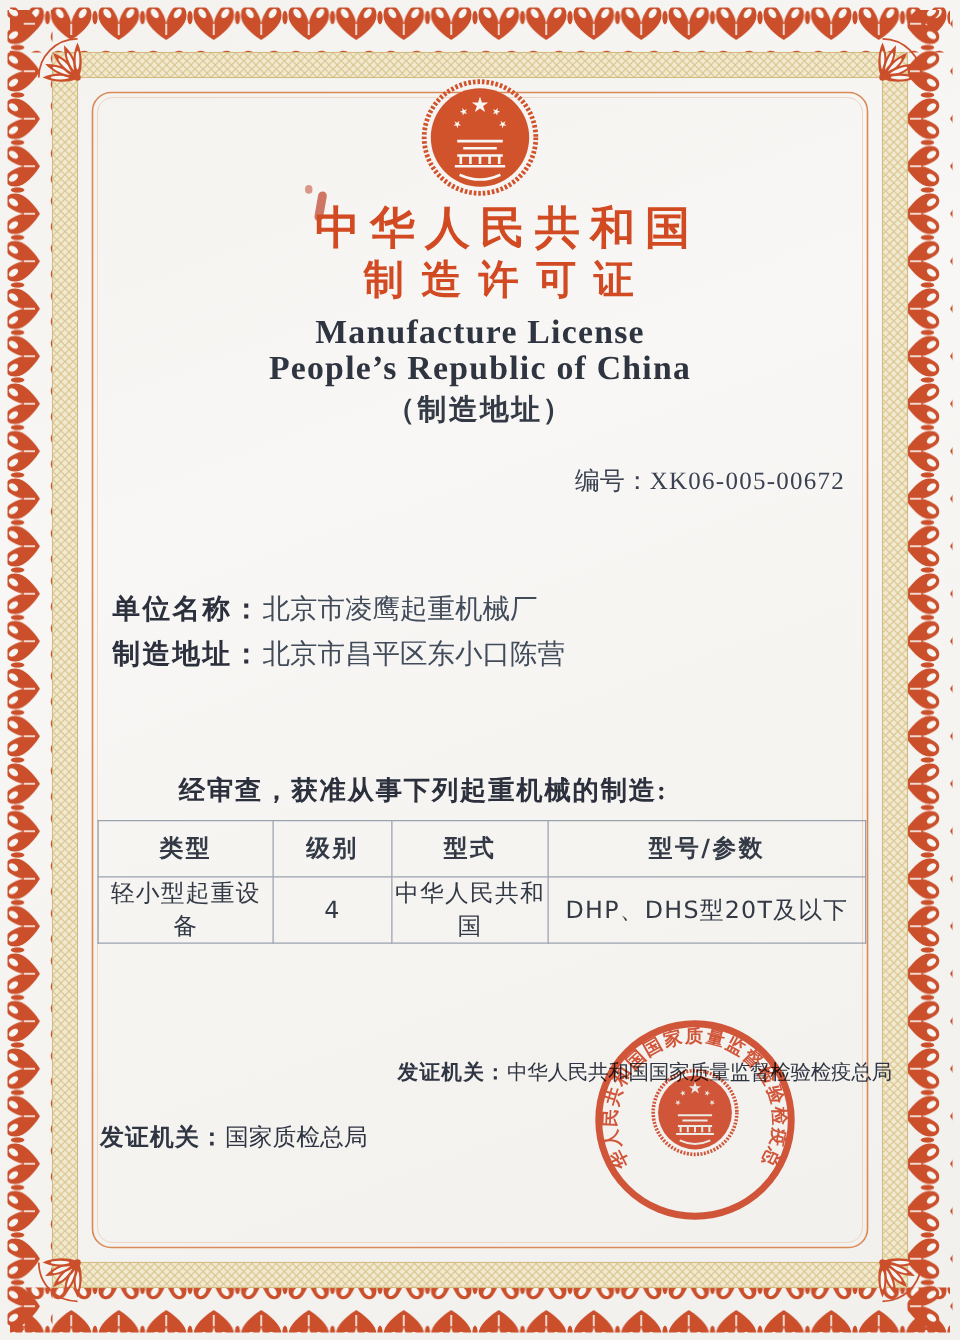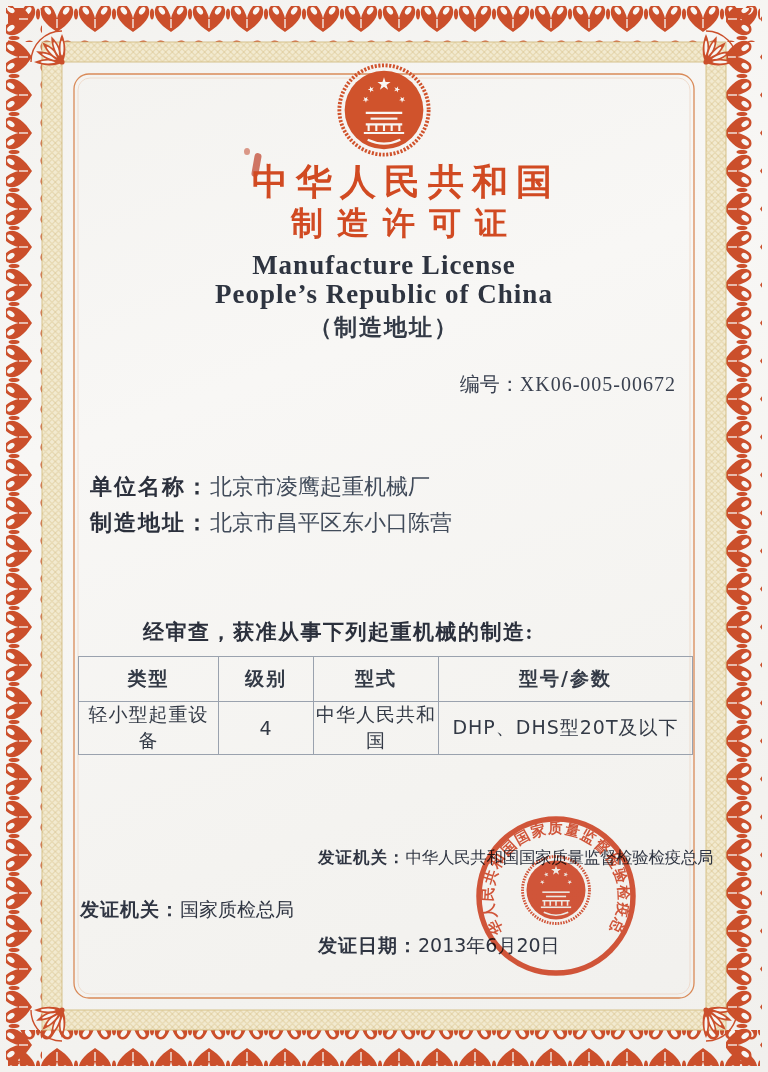--- a/index.html
+++ b/index.html
@@ -183,23 +183,20 @@
     </tr>
   </tbody>
     </table>
 
   <div class="abs frow f1l">
     <span class="flbl">发证机关：</span><span>国家质检总局</span>
   </div>
   <div class="abs frow f1r">
     <span class="flbl">发证机关：</span><span>中华人民共和国国家质量监督检验检疫总局</span>
   </div>
-  <div class="abs frow f2r">
-    <span class="flbl">发证日期：</span><span>2013年6月20日</span>
-  </div>
 
   <svg class="abs seal-svg" viewBox="-102 -102 204 204">
     <circle r="77" fill="none" stroke="#d6401f" stroke-width="5.5"></circle>
     <use href="#emblem" x="-36" y="-42" width="72" height="72" style="color:#d6401f"></use>
     <path id="sealArc" d="M -52 36 A 63 63 0 1 1 52 36" fill="none"></path>
     <text font-size="14.5" fill="#d6401f" letter-spacing="1.5" font-weight="700" font-family="DejaVu Sans, sans-serif">
       <textPath href="#sealArc" startOffset="50%" text-anchor="middle">中华人民共和国国家质量监督检验检疫总局</textPath>
     </text>
   </svg>
 

